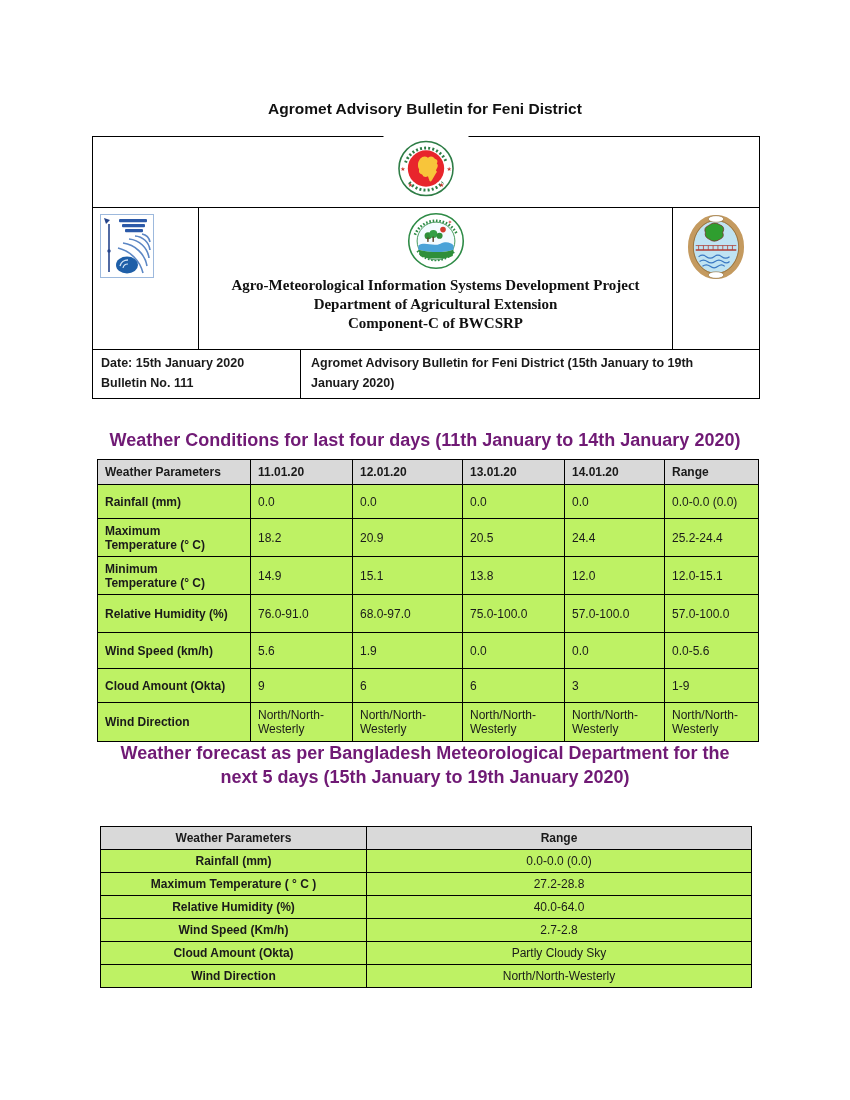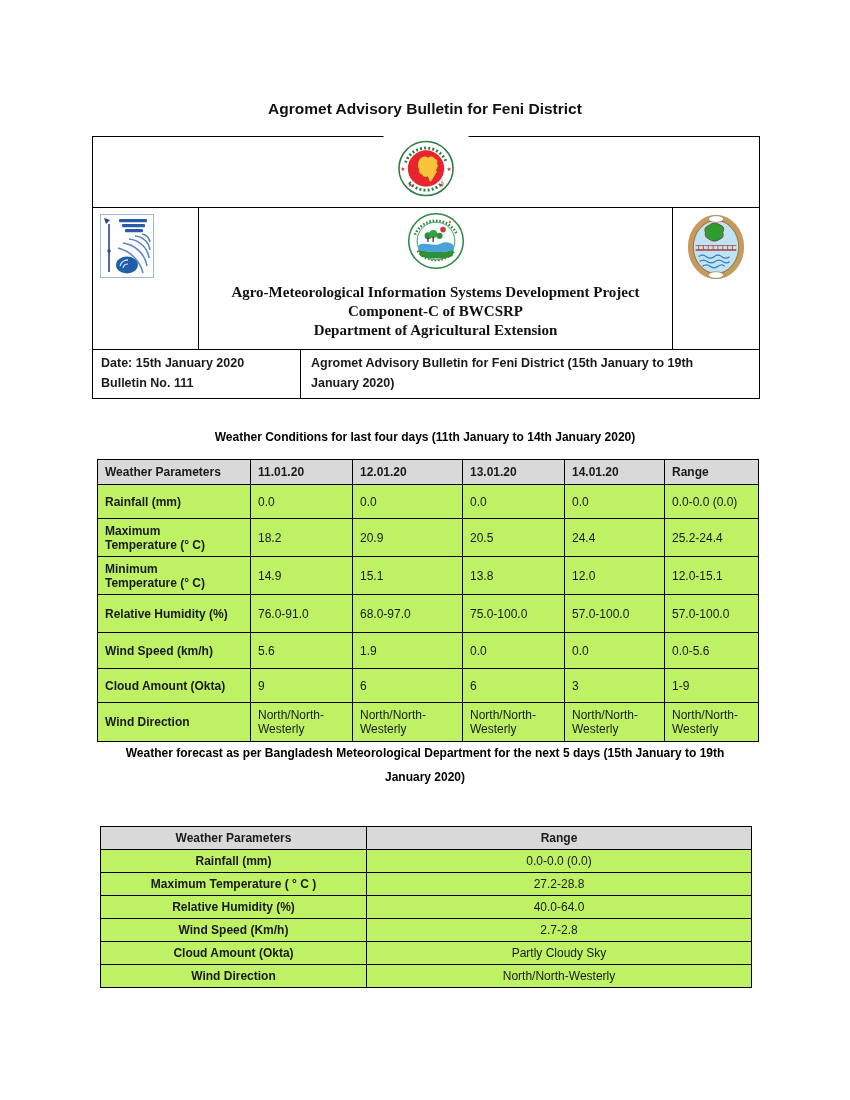--- a/index.html
+++ b/index.html
@@ -23,34 +23,34 @@
     background:#fff;padding:13px 14px 0 14px;line-height:0;z-index:2;
   }
   .hb-row2{display:flex;height:141px;}
   .hb-cell-left{width:106px;border-right:1.5px solid #000;box-sizing:border-box;padding:6px 0 0 7px;}
   .hb-cell-center{flex:1;border-right:1.5px solid #000;box-sizing:border-box;text-align:center;padding-top:4px;}
   .hb-cell-right{width:86px;box-sizing:border-box;display:flex;justify-content:center;align-items:flex-start;padding-top:6px;}
   .org-line{
     font-family:"Liberation Serif",serif;font-weight:bold;font-size:15px;
     line-height:19px;color:#111;
   }
-  .org-lines{margin-top:9px;}
+  .org-lines{margin-top:2px;}
   .hb-row3{display:flex;border-top:1.5px solid #000;}
   .hb-date{
     width:208px;box-sizing:border-box;border-right:1.5px solid #000;
     padding:3px 8px 5px 8px;font-weight:bold;font-size:12.5px;line-height:20px;
   }
   .hb-bulletin{
     flex:1;box-sizing:border-box;padding:3px 26px 5px 10px;
     font-weight:bold;font-size:12.5px;line-height:20px;
   }
   
   .section-heading{
     position:absolute;left:0;width:850px;text-align:center;
-    font-weight:bold;font-size:12px;color:#000000;
+    font-weight:bold;font-size:18px;color:#701a75;
   }
   .heading-past{top:430px;}
   .heading-forecast{top:741px;left:105px;width:640px;line-height:24px;}
   
   table{border-collapse:collapse;table-layout:fixed;background:#bef264;}
   .past-table{position:absolute;top:459px;left:97px;width:661px;}
   .past-table th,.past-table td{
     border:1.5px solid #000;font-size:12px;vertical-align:middle;
     padding:2px 7px;word-wrap:break-word;
   }
@@ -129,22 +129,22 @@
           <circle cx="30" cy="25" r="4.5" fill="#35a044"></circle>
           <circle cx="37" cy="27" r="3.5" fill="#2f8f3a"></circle>
           <rect x="23" y="29" width="1.6" height="5" fill="#5b4022"></rect>
           <rect x="29" y="28" width="1.6" height="6" fill="#5b4022"></rect>
           <path d="M13,38 C21,33 29,40 38,36 C45,33 50,35 53,38 L53,43 C42,47 24,46 13,43 Z" fill="#4aa3d8"></path>
           <path d="M13,43 C25,46 42,47 53,43 L52,50 C45,54 22,54 15,50 Z" fill="#2f8f3a"></path>
         </g>
       </svg>
       <div class="org-lines">
         <div class="org-line">Agro-Meteorological Information Systems Development Project</div>
+        <div class="org-line">Department of Agricultural Extension</div>
         <div class="org-line">Component-C of BWCSRP</div>
-        <div class="org-line">Department of Agricultural Extension</div>
       </div>
     </div>
 
     <div class="hb-cell-right">
 
       <svg width="58" height="66" viewBox="0 0 60 68">
         <ellipse cx="30" cy="34" rx="26" ry="30" fill="#bfe3f2" stroke="#c49a5f" stroke-width="6"></ellipse>
         <ellipse cx="30" cy="34" rx="23.5" ry="27.5" fill="none" stroke="#8a6b3a" stroke-width="0.8"></ellipse>
         <path d="M22,12 q6,-5 12,-1 q6,2 3,8 q2,5 -3,7 q-6,4 -11,0 q-5,-2 -4,-7 q-2,-5 3,-7 z" fill="#2f9e2f" stroke="#7a1f1f" stroke-width="0.7"></path>
         <path d="M9,37 H51" stroke="#b03a30" stroke-width="1.6"></path>

